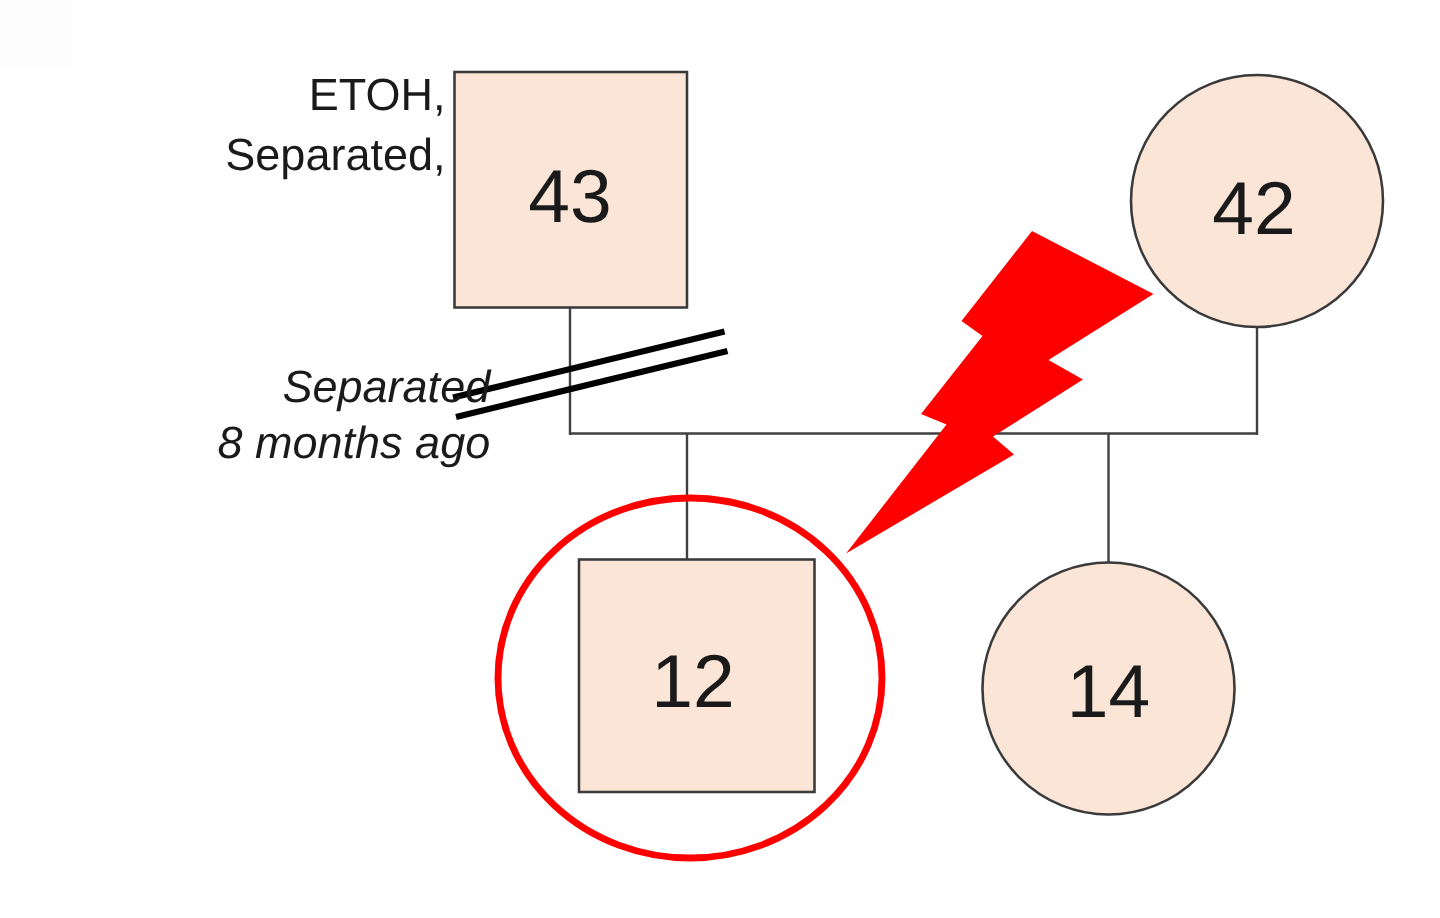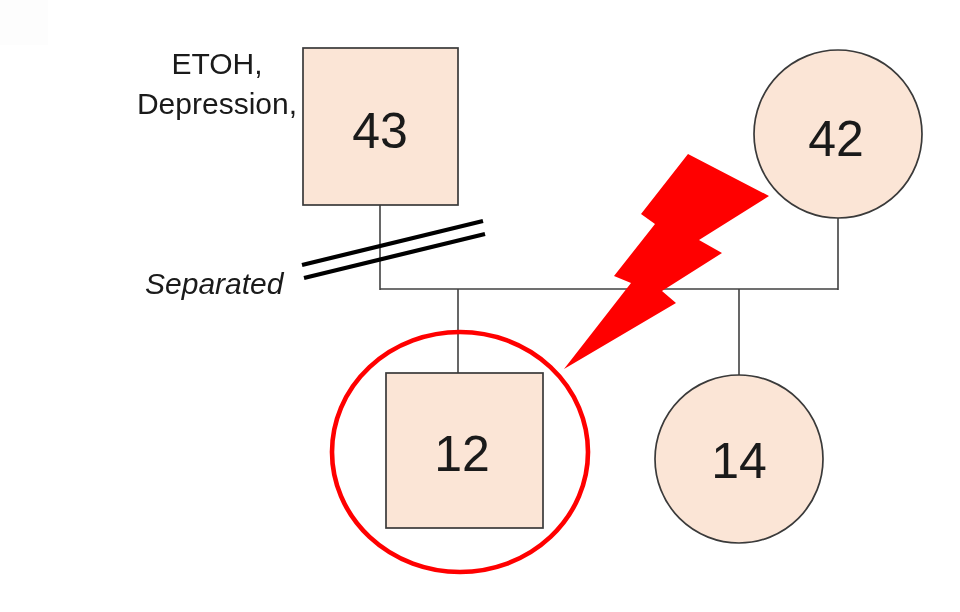--- a/index.html
+++ b/index.html
@@ -30,30 +30,29 @@
   .note {
     position: absolute;
     color: var(--text, #1A1A1A);
     font-size: 30px;
     white-space: nowrap;
   }
   .note span { display: block; }
   .father-note {
     top: 44px;
     right: 663px;
-    text-align: center;
+    text-align: right;
     line-height: 40px;
   }
   .separation-note {
     top: 240px;
     left: 145px;
     font-style: italic;
     text-align: right;
     line-height: 37px;
-    margin-top: 25px;
   }
 </style>
 </head>
 <body>
 
 <div class="canvas">
 
   <div class="corner-artifact"></div>
 
   <svg class="figure" width="960" height="612" viewBox="0 0 960 612">
@@ -77,20 +76,21 @@
     <polygon class="bolt" points="688,154 769,196 699,240 722,253 662,291 676,303 564,369 631,283 614,276 655,224 641,214"></polygon>
 
     <text class="age" x="380" y="148">43</text>
     <text class="age" x="836" y="156">42</text>
     <text class="age" x="462" y="471">12</text>
     <text class="age" x="739" y="478">14</text>
   </svg>
 
   <div class="note father-note">
     <span>ETOH,</span>
-    <span>Depression,</span>
+    <span>Separated,</span>
   </div>
 
   <div class="note separation-note">
     <span>Separated</span>
+    <span>8 months ago</span>
   </div>
 
 </div>
 
 </body></html>

